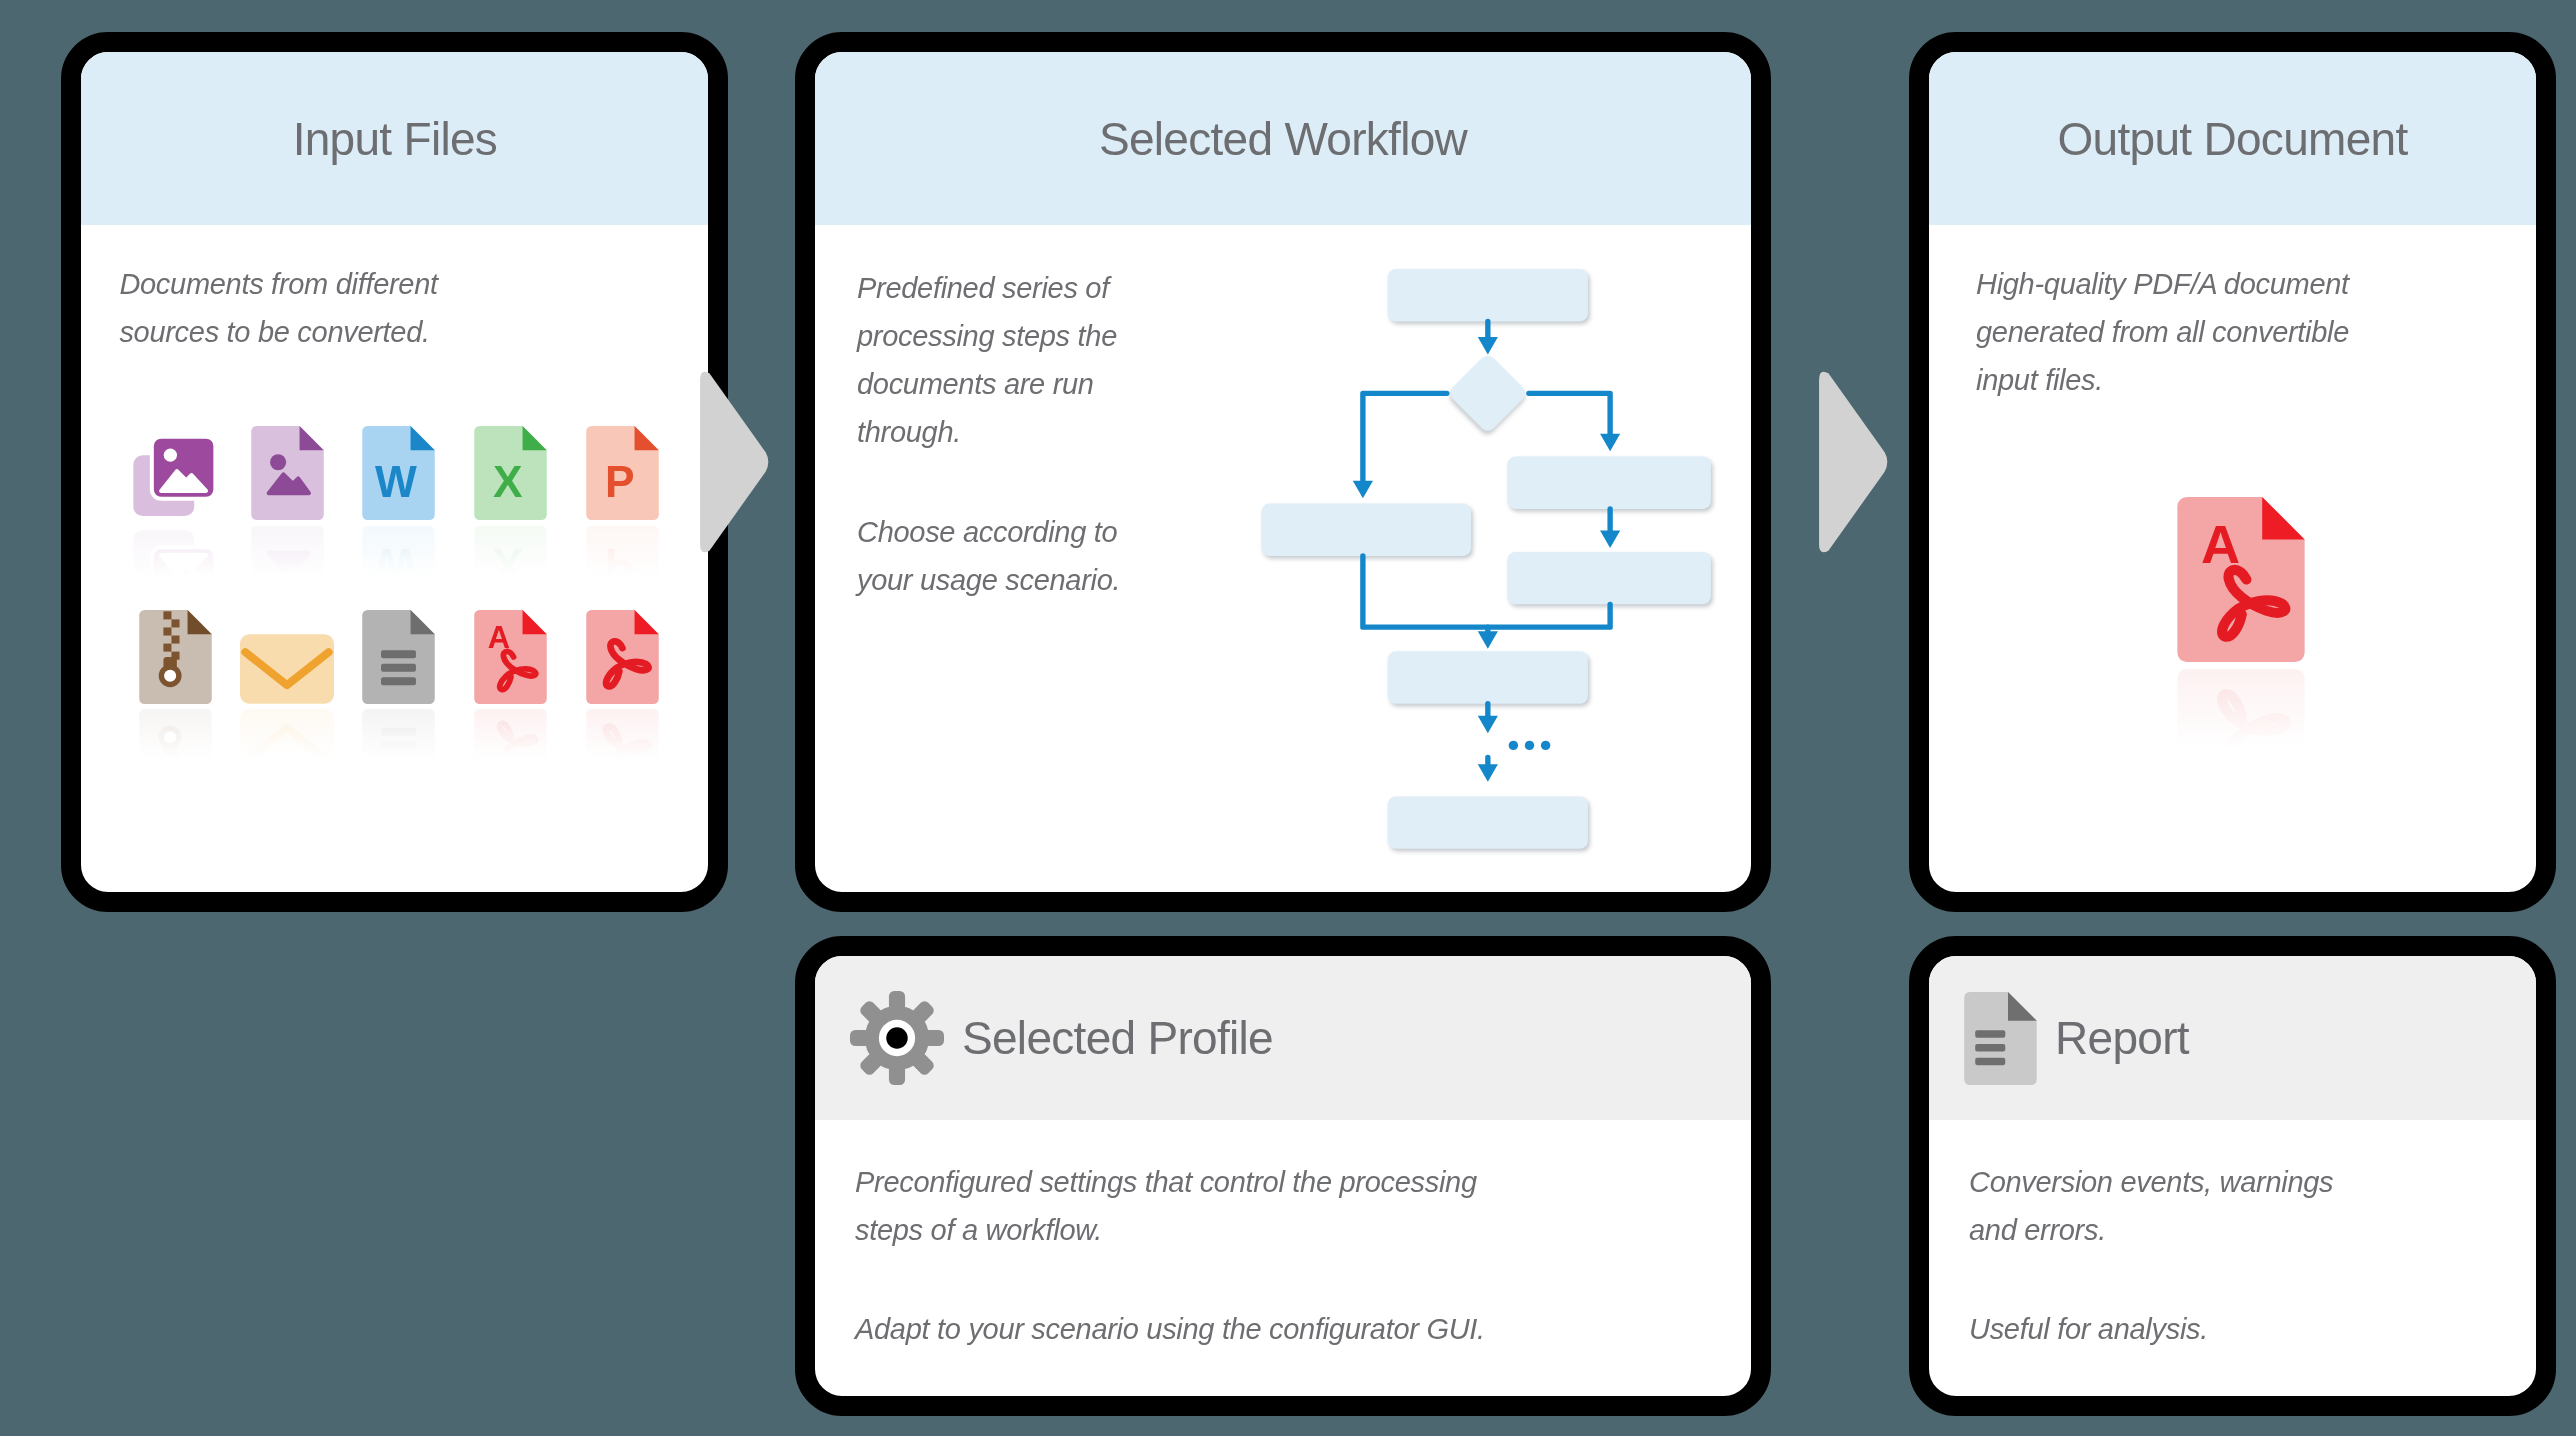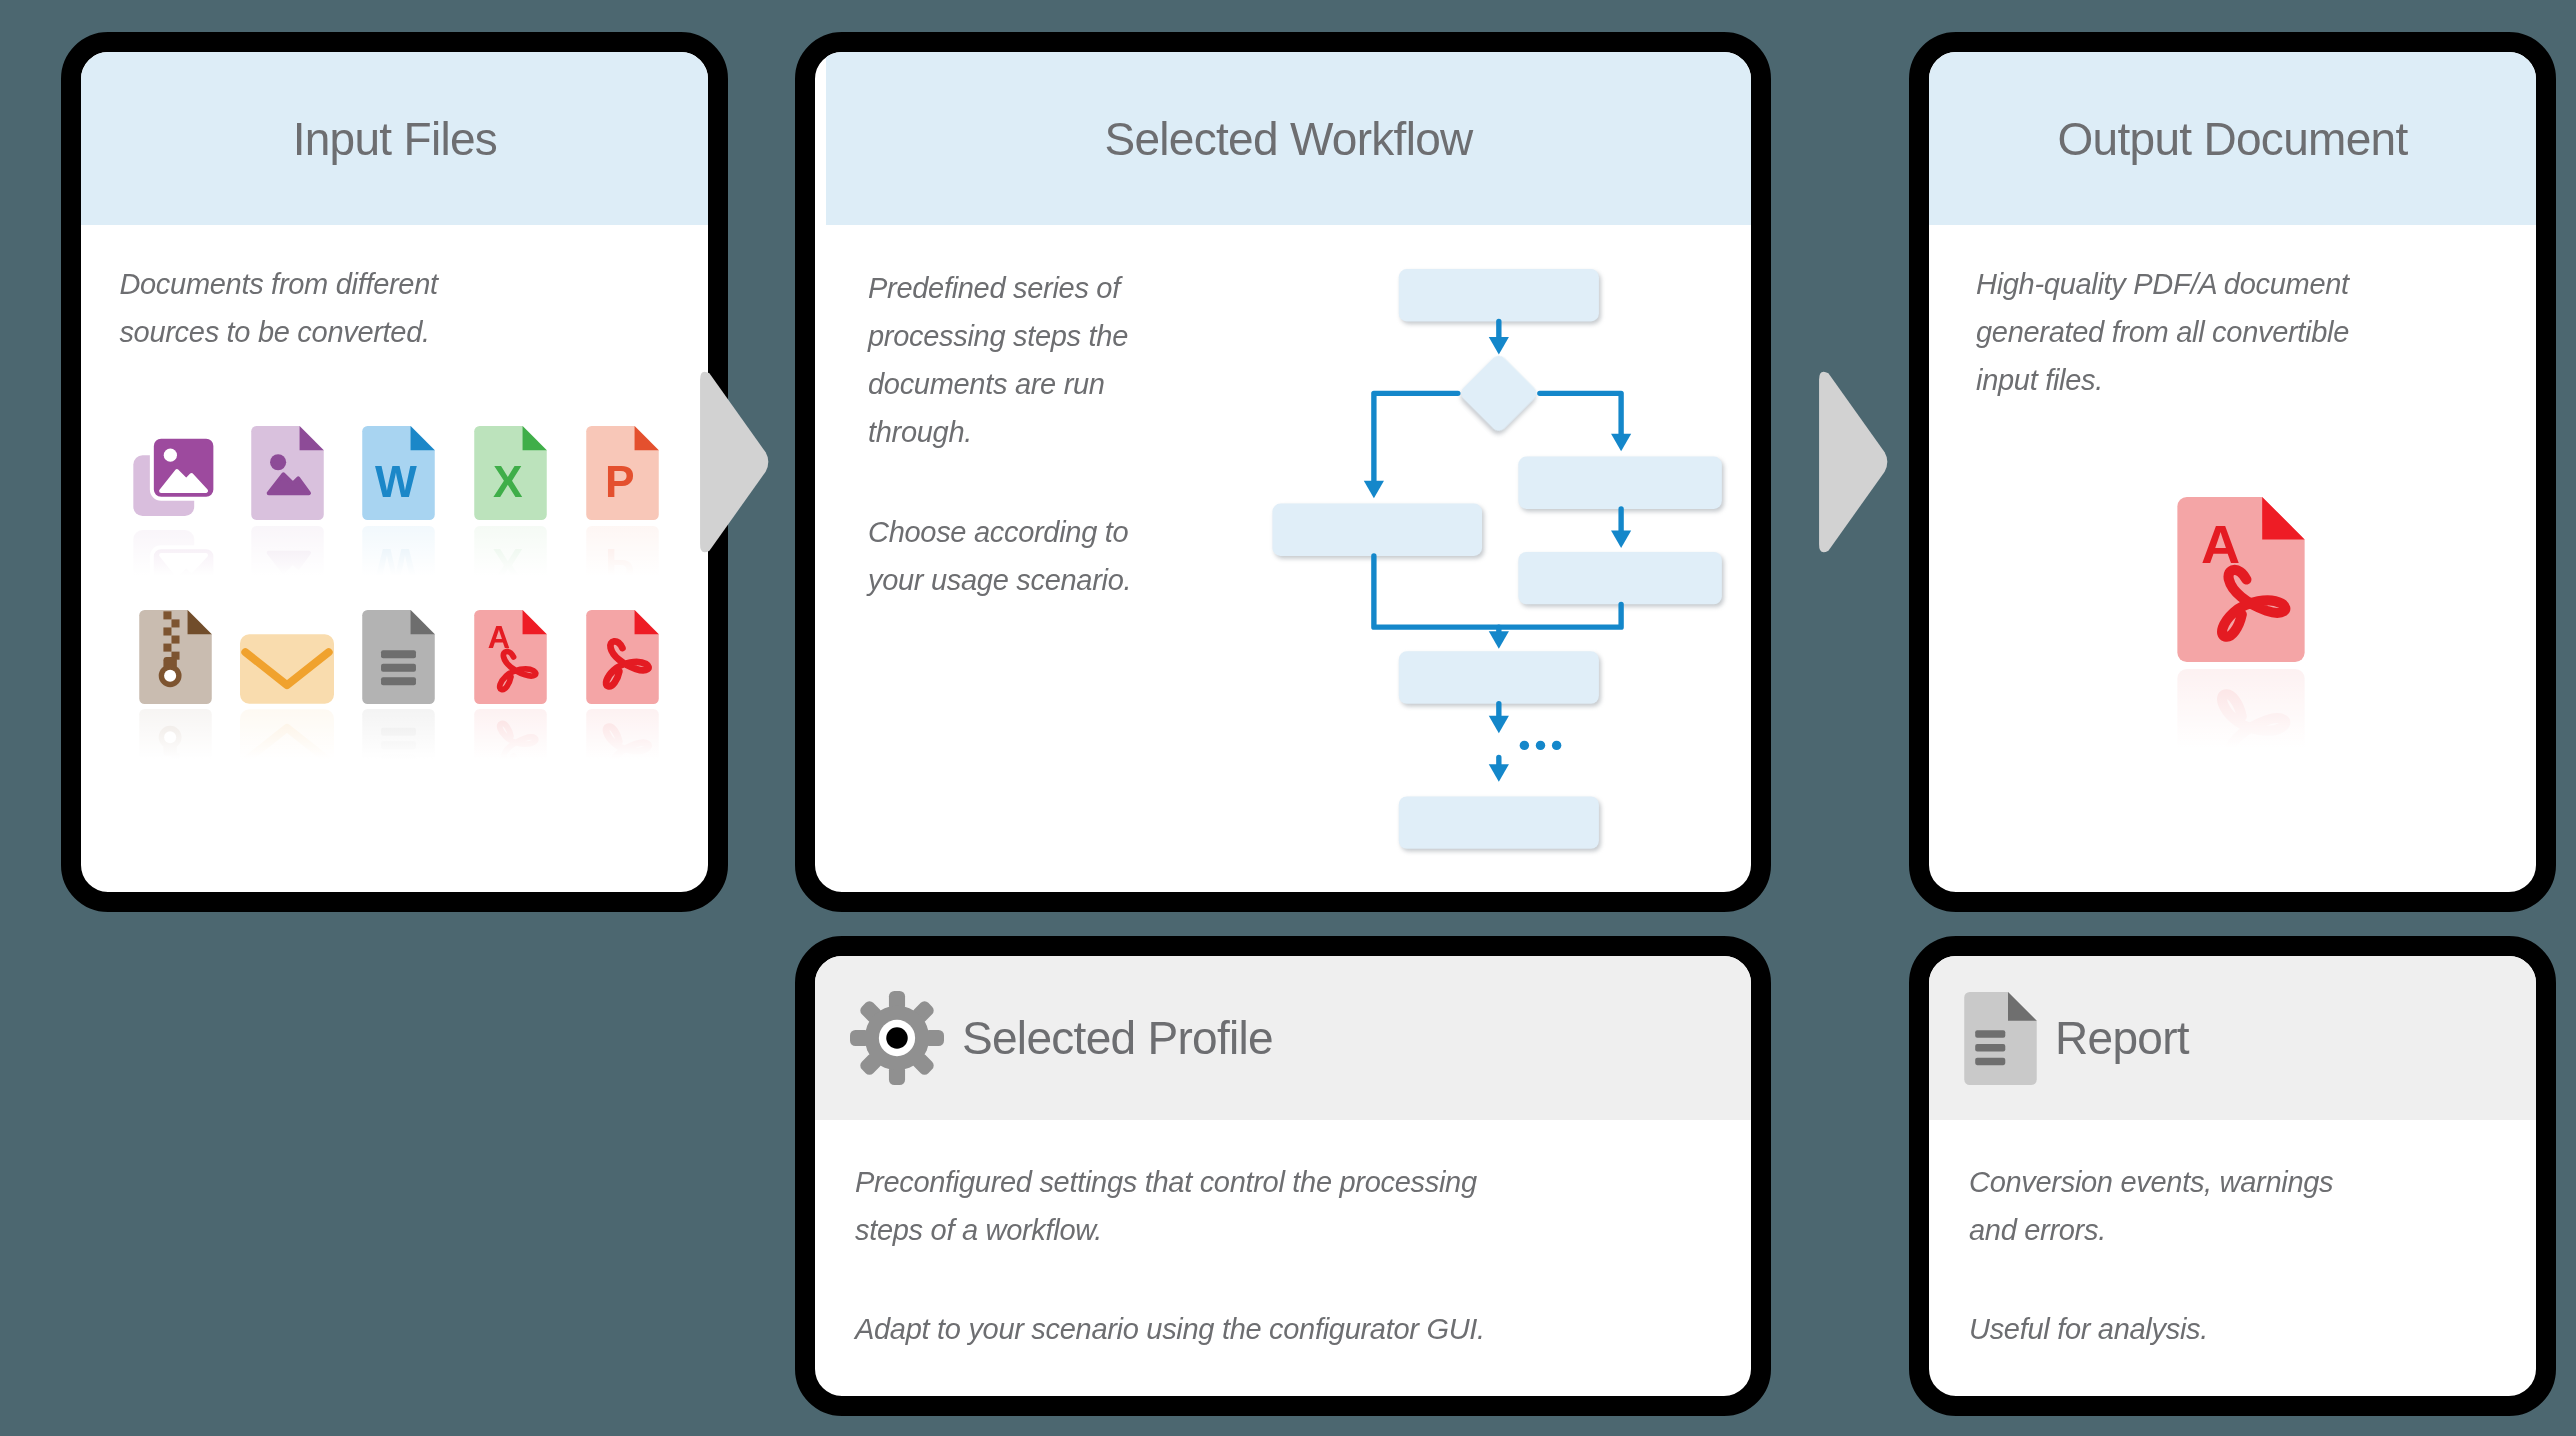--- a/index.html
+++ b/index.html
@@ -12,21 +12,21 @@
     overflow:hidden;
   }
   .panel{
     position:absolute;
     background:#fff;
     border:20px solid var(--panel-border,#000);
     border-radius:47px;
     overflow:hidden;
   }
   #panel-input  {left:13.4px;  top:32px;  width:667px;  height:880px;margin-left:48px;}
-  #panel-workflow{left:795px;top:32px;  width:976px; height:880px;padding-left:11px;}
+  #panel-workflow{left:795px;top:32px;  width:976px; height:880px;}
   #panel-output {left:1909px;top:32px;  width:647px;  height:880px;}
   #panel-profile{left:795px;top:936px;width:976px; height:480px;}
   #panel-report {left:1909px;top:936px;width:647px;  height:480px;}
 
   .panel-header{
     height:173px;
     background:var(--header-blue,#ddedf7);
     display:flex;align-items:center;justify-content:center;
   }
   .panel-title{

